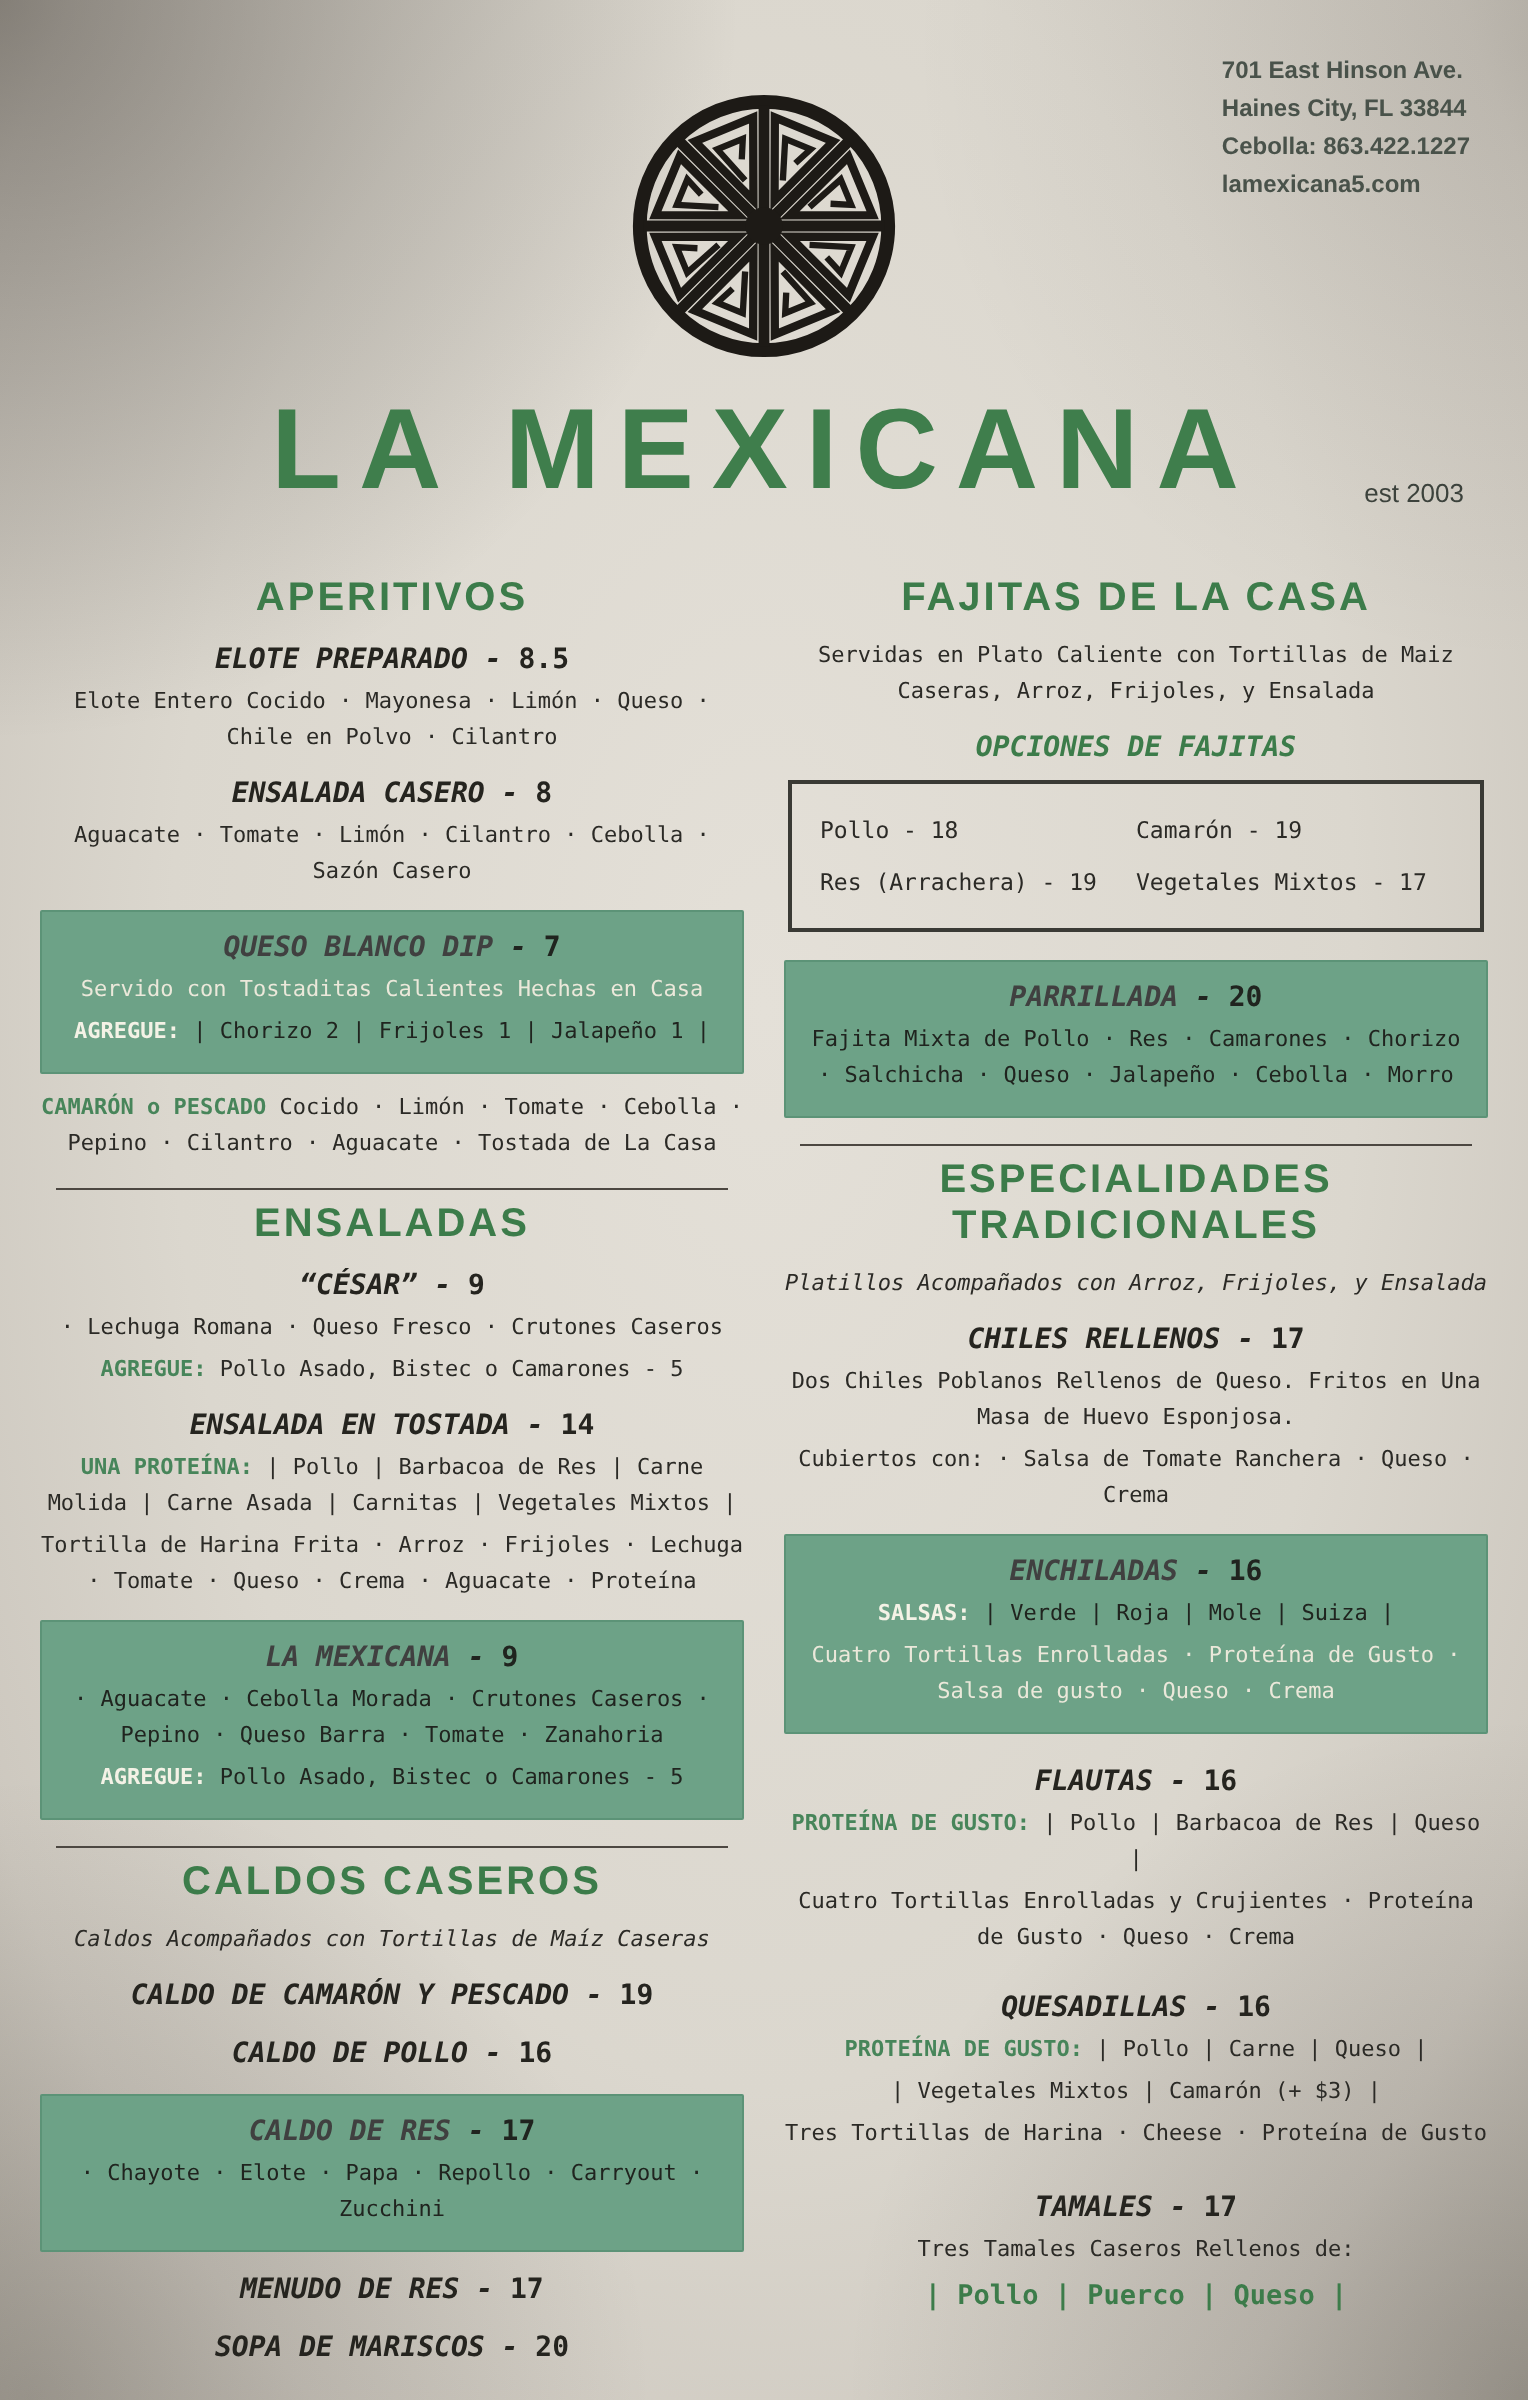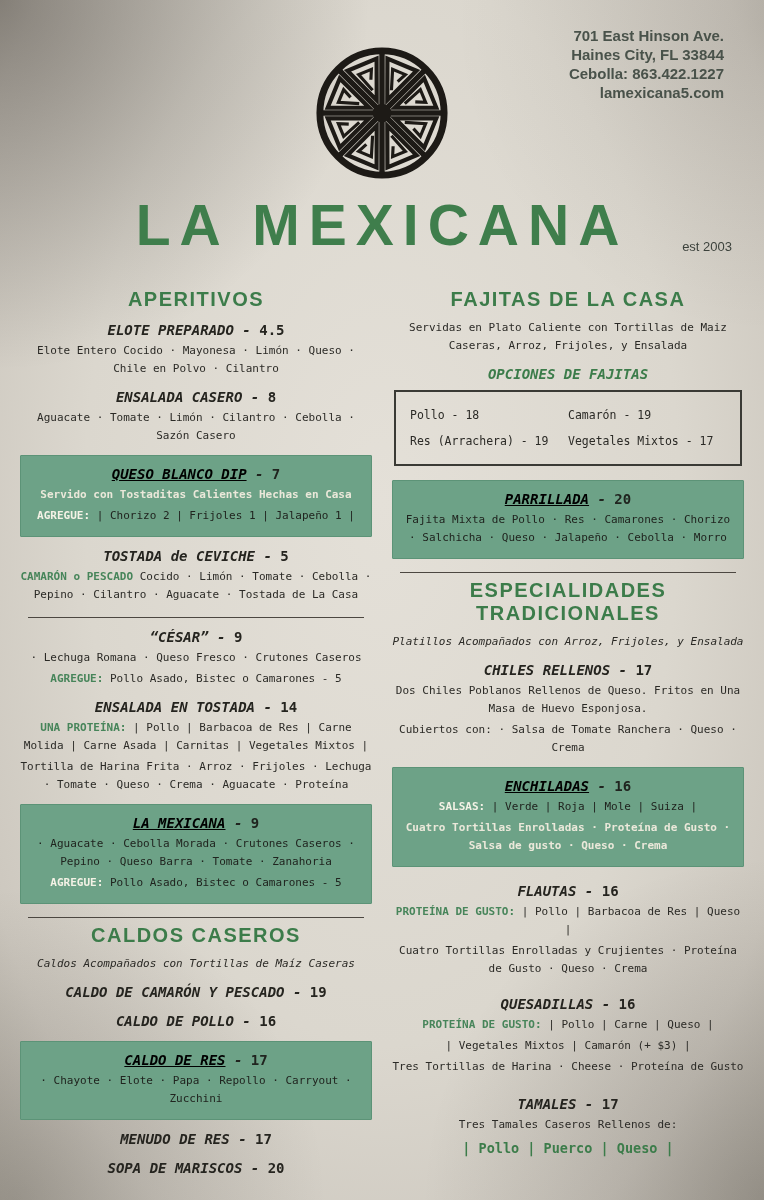--- a/index.html
+++ b/index.html
@@ -8,22 +8,22 @@
     position:relative;width:764px;height:1200px;box-sizing:border-box;
     background:
       radial-gradient(circle at 0% 0%, rgba(25,20,15,.38), rgba(25,20,15,0) 26%),
       radial-gradient(circle at 100% 2%, rgba(25,20,15,.10), rgba(25,20,15,0) 22%),
       radial-gradient(circle at 2% 100%, rgba(25,20,15,.20), rgba(25,20,15,0) 22%),
       radial-gradient(circle at 100% 100%, rgba(25,20,15,.22), rgba(25,20,15,0) 24%),
       radial-gradient(ellipse at 50% 42%, #e4e0d8 0%, #dbd7ce 55%, #cdc8bf 82%, #b5b0a6 100%);
     display:flex;flex-direction:column;overflow:hidden;
   }
   
-  .address{position:absolute;top:26px;right:40px;text-align:right;
-    font-family:"Liberation Sans",sans-serif;font-weight:bold;font-size:15px;
+  .address{position:absolute;top:26px;right:29px;
+    font-family:"Liberation Sans",sans-serif;font-weight:bold;font-size:12px;
     line-height:19px;color:#49524a;}
   .logo-wrap{margin:40px auto 0 auto;width:140px;height:146px;display:flex;justify-content:center;}
   .title-row{position:relative;text-align:center;margin-top:6px;height:70px;}
   .brand-title{font-family:"Liberation Sans",sans-serif;font-weight:bold;font-size:57px;
     letter-spacing:9px;color:#3f7e4c;line-height:66px;}
   .est{position:absolute;right:32px;bottom:8px;font-family:"Liberation Sans",sans-serif;
     font-size:13px;color:#3c423c;}
   
   .columns{display:flex;justify-content:space-between;padding:26px 20px 0 20px;flex:1;}
   .col{width:352px;text-align:center;color:#2b2a26;}
@@ -34,25 +34,25 @@
   .item-head{font-size:14px;font-weight:bold;font-style:italic;line-height:20px;
     margin:9px 0 2px 0;color:#25241f;white-space:nowrap;}
   .item-head .pr{font-style:normal;}
   .desc{font-size:11px;line-height:18px;margin:0 0 3px 0;}
   .glabel{color:#47855a;font-weight:bold;}
   .divider{border-top:1.5px solid #4c4741;margin:13px 8px 6px 8px;}
   
   .gbox{background:#6da287;border:1px solid #5c9377;border-radius:1px;
     padding:6px 8px 8px 8px;margin:10px 0 8px 0;}
   .gbox .item-head{margin:2px 0 2px 0;}
-  .gbox .item-head .nm{color:#000000;text-decoration:underline;}
+  .gbox .item-head .nm{color:#404040;}
   .gbox .item-head .pr{color:#20241f;}
   .gbox .item-head .sep{color:#20241f;}
   .gbox .desc{color:#20241f;}
-  .gbox .cream{color:#ebe8da;font-weight:bold;}
+  .gbox .cream{color:#ebe8da;}
   .gbox .wlabel{color:#f4f2e6;font-weight:bold;}
   
   .opt-box{border:2px solid #3a3a35;margin:6px 2px 2px 2px;padding:10px 14px;text-align:left;}
   .opt-row{display:flex;font-size:11.5px;line-height:26px;}
   .opt-cell{width:50%;text-align:left;}
   .fillings{color:#3c7c4a;font-weight:bold;font-size:13.5px;line-height:22px;margin:2px 0;}
 </style>
 </head>
 <body>
 
@@ -99,37 +99,37 @@
     <span class="brand-title">LA MEXICANA</span>
     <span class="est">est 2003</span>
   </div>
 
   <div class="columns">
 
     <section class="col">
 
       <div class="section-heading first">APERITIVOS</div>
 
-      <div class="item-head"><span class="nm">ELOTE PREPARADO</span><span class="sep"> - </span><span class="pr">4.5</span></div>
+      <div class="item-head"><span class="nm">ELOTE PREPARADO</span><span class="sep"> - </span><span class="pr">8.5</span></div>
       <div class="desc">Elote Entero Cocido · Mayonesa · Limón · Queso · Chile en Polvo · Cilantro</div>
 
       <div class="item-head"><span class="nm">ENSALADA CASERO</span><span class="sep"> - </span><span class="pr">8</span></div>
       <div class="desc">Aguacate · Tomate · Limón · Cilantro · Cebolla · Sazón Casero</div>
 
       <div class="gbox">
         <div class="item-head"><span class="nm">QUESO BLANCO DIP</span><span class="sep"> - </span><span class="pr">7</span></div>
         <div class="desc cream">Servido con Tostaditas Calientes Hechas en Casa</div>
         <div class="desc"><span class="wlabel">AGREGUE:</span> <span>| Chorizo 2 | Frijoles 1 | Jalapeño 1 |</span></div>
       </div>
 
-      <div class="item-head"><span class="nm">TOSTADA de CEVICHE</span><span class="sep"> - </span><span class="pr">5</span></div>
       <div class="desc"><span class="glabel">CAMARÓN o PESCADO</span><span> Cocido · Limón · Tomate · Cebolla · Pepino · Cilantro · Aguacate · Tostada de La Casa</span></div>
 
       <div class="divider"></div>
 
+      <div class="section-heading">ENSALADAS</div>
 
       <div class="item-head"><span class="nm">“CÉSAR”</span><span class="sep"> - </span><span class="pr">9</span></div>
       <div class="desc">· Lechuga Romana · Queso Fresco · Crutones Caseros</div>
       <div class="desc"><span class="glabel">AGREGUE:</span><span> Pollo Asado, Bistec o Camarones - 5</span></div>
 
       <div class="item-head"><span class="nm">ENSALADA EN TOSTADA</span><span class="sep"> - </span><span class="pr">14</span></div>
       <div class="desc"><span class="glabel">UNA PROTEÍNA:</span><span> | Pollo | Barbacoa de Res | Carne Molida | Carne Asada | Carnitas | Vegetales Mixtos |</span></div>
       <div class="desc">Tortilla de Harina Frita · Arroz · Frijoles · Lechuga · Tomate · Queso · Crema · Aguacate · Proteína</div>
 
       <div class="gbox">

